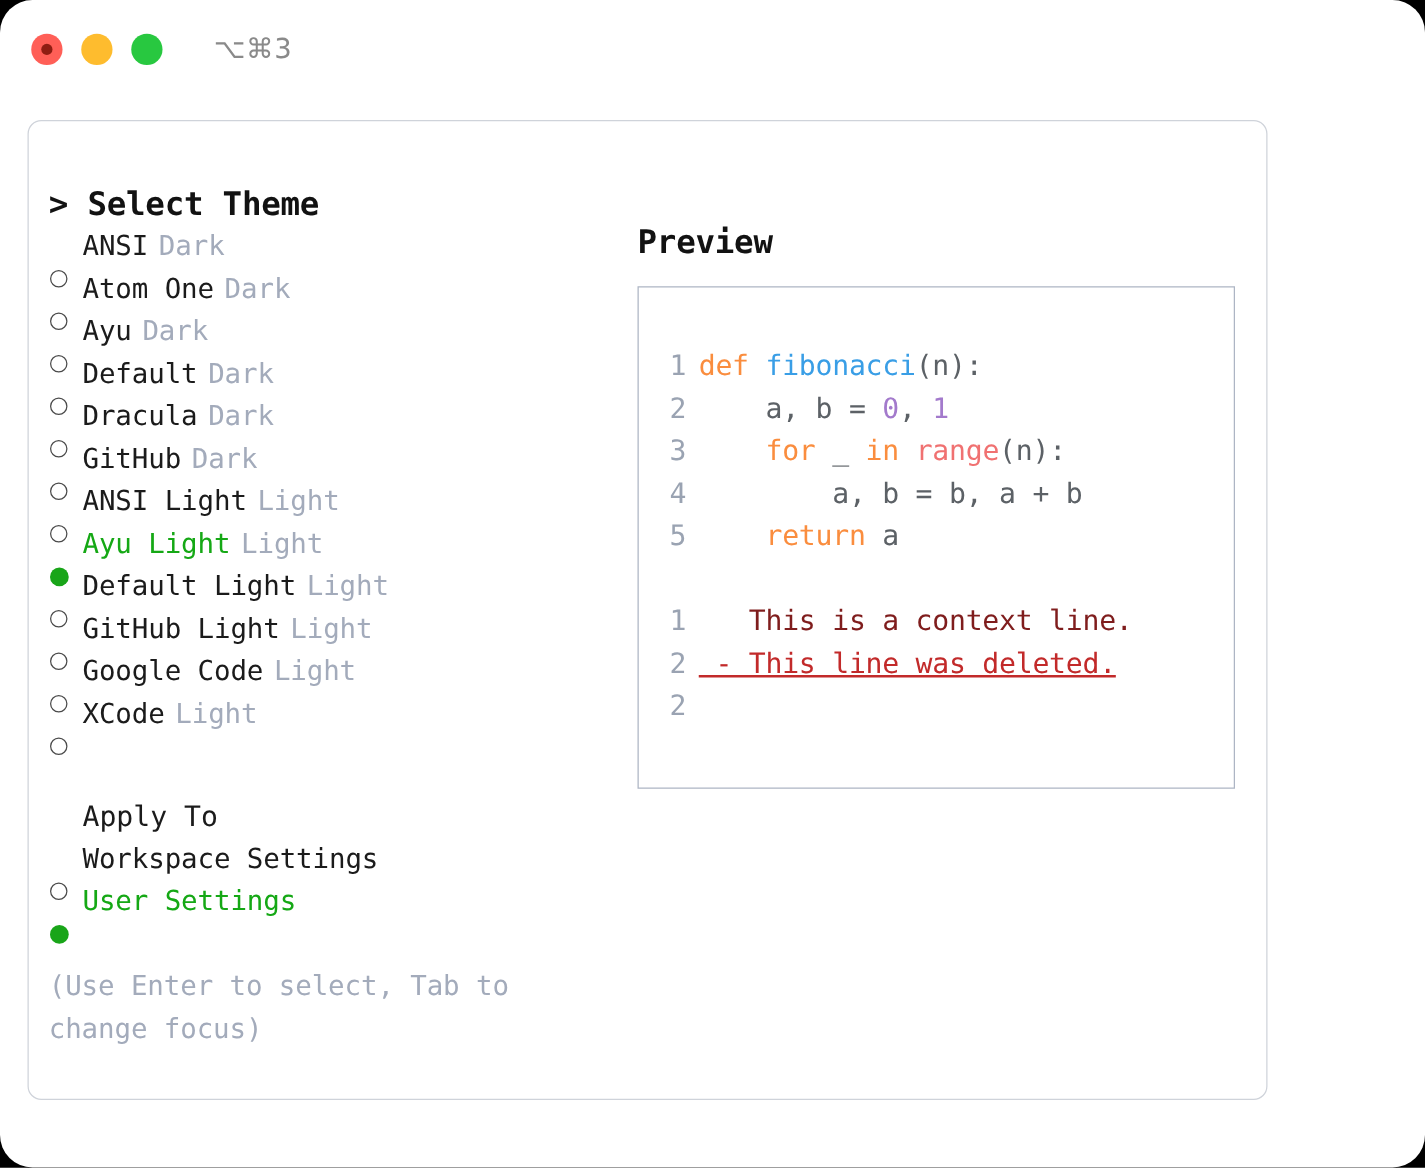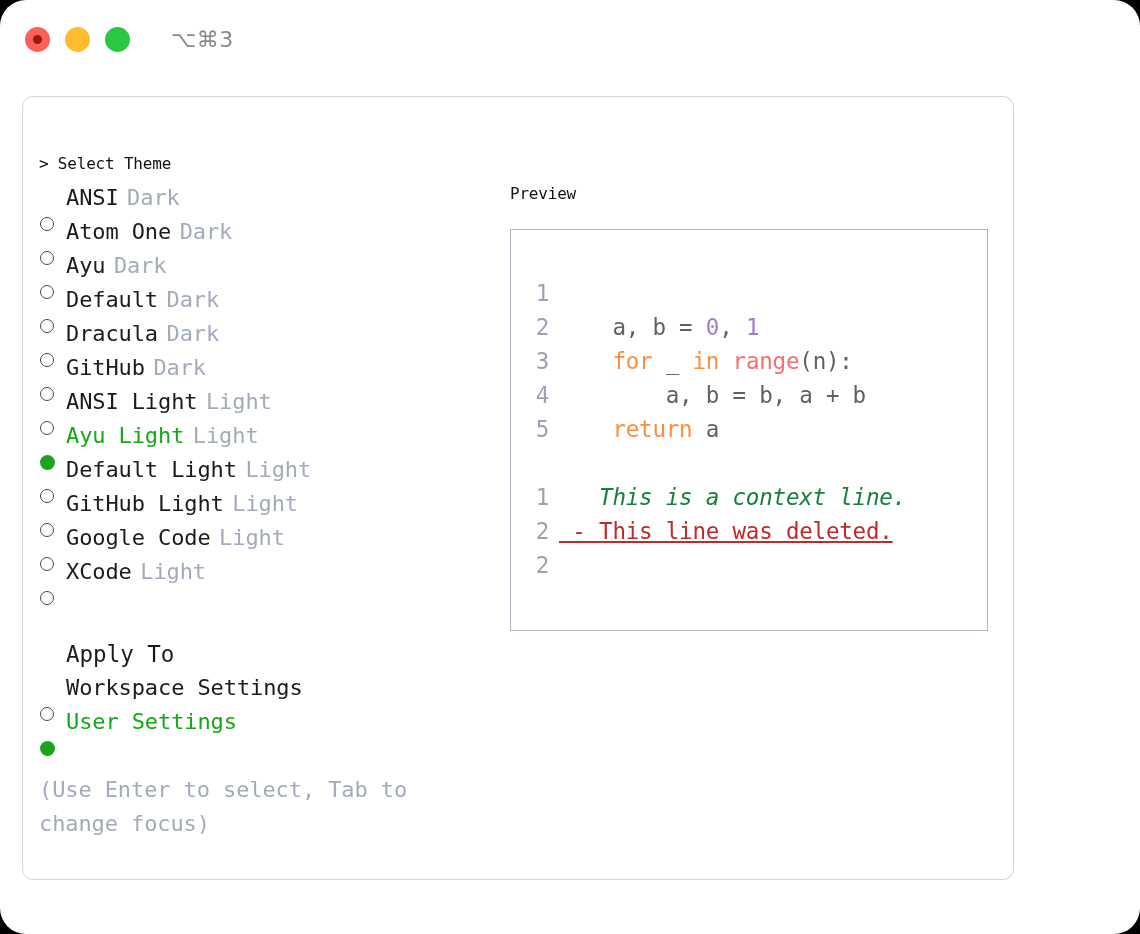--- a/index.html
+++ b/index.html
@@ -80,22 +80,22 @@
     width: 470px;
     padding: 50px 0 0 16px;
   }
   .right-pane {
     flex: 1;
     padding: 50px 0 0 9px;
   }
 
   
   .pane-title {
-    font-size: 16px;
-    font-weight: normal;
+    font-size: 26px;
+    font-weight: bold;
     color: #121212;
     letter-spacing: -0.2px;
     white-space: pre;
     line-height: 34px;
     height: 34px;
   }
   .pane-title.preview { padding-left: 8px; margin-top: 30px; }
 
   .opt-row {
     display: flex;
@@ -177,21 +177,21 @@
     color: #9aa3b2;
     padding-right: 10px;
   }
   .code-blank { height: 34px; }
 
   .tk-kw   { color: #fa8d3e; }
   .tk-fn   { color: #399ee6; }
   .tk-num  { color: #a37acc; }
   .tk-call { color: #f07171; }
   .tk-pln  { color: #5c6166; }
-  .tk-ctx  { color: #15803d; font-style: italic; }
+  .tk-ctx  { color: #7f1d1d; }
   .tk-del  { color: #c22a2a; text-decoration: underline; }
   .tk-add  { color: #1aaa1a; }
 </style>
 </head>
 <body>
 
 <div class="window">
 
   <div class="titlebar">
     <div class="lights">
@@ -237,21 +237,21 @@
         <div class="spacer-md"></div>
 
         <div class="hint">(Use Enter to select, Tab to change focus)</div>
       </div>
 
       <div class="right-pane">
         <div class="pane-title preview">Preview</div>
 
         <div class="preview-box">
           <div id="code-block">
-              <div class="code-line"><span class="ln">1</span></div>
+              <div class="code-line"><span class="ln">1</span><span><span class="tk-kw">def </span><span class="tk-fn">fibonacci</span><span class="tk-pln">(n):</span></span></div>
               <div class="code-line"><span class="ln">2</span><span><span class="tk-pln">    a, b = </span><span class="tk-num">0</span><span class="tk-pln">, </span><span class="tk-num">1</span></span></div>
               <div class="code-line"><span class="ln">3</span><span><span class="tk-pln">    </span><span class="tk-kw">for</span><span class="tk-pln"> _ </span><span class="tk-kw">in</span><span class="tk-pln"> </span><span class="tk-call">range</span><span class="tk-pln">(n):</span></span></div>
               <div class="code-line"><span class="ln">4</span><span><span class="tk-pln">        a, b = b, a + b</span></span></div>
               <div class="code-line"><span class="ln">5</span><span><span class="tk-pln">    </span><span class="tk-kw">return</span><span class="tk-pln"> a</span></span></div>
             </div>
           <div class="code-blank"></div>
           <div id="diff-block">
               <div class="code-line"><span class="ln">1</span><span><span class="tk-ctx">   This is a context line.</span></span></div>
               <div class="code-line"><span class="ln">2</span><span><span class="tk-del"> - This line was deleted.</span></span></div>
               <div class="code-line"><span class="ln">2</span></div>

